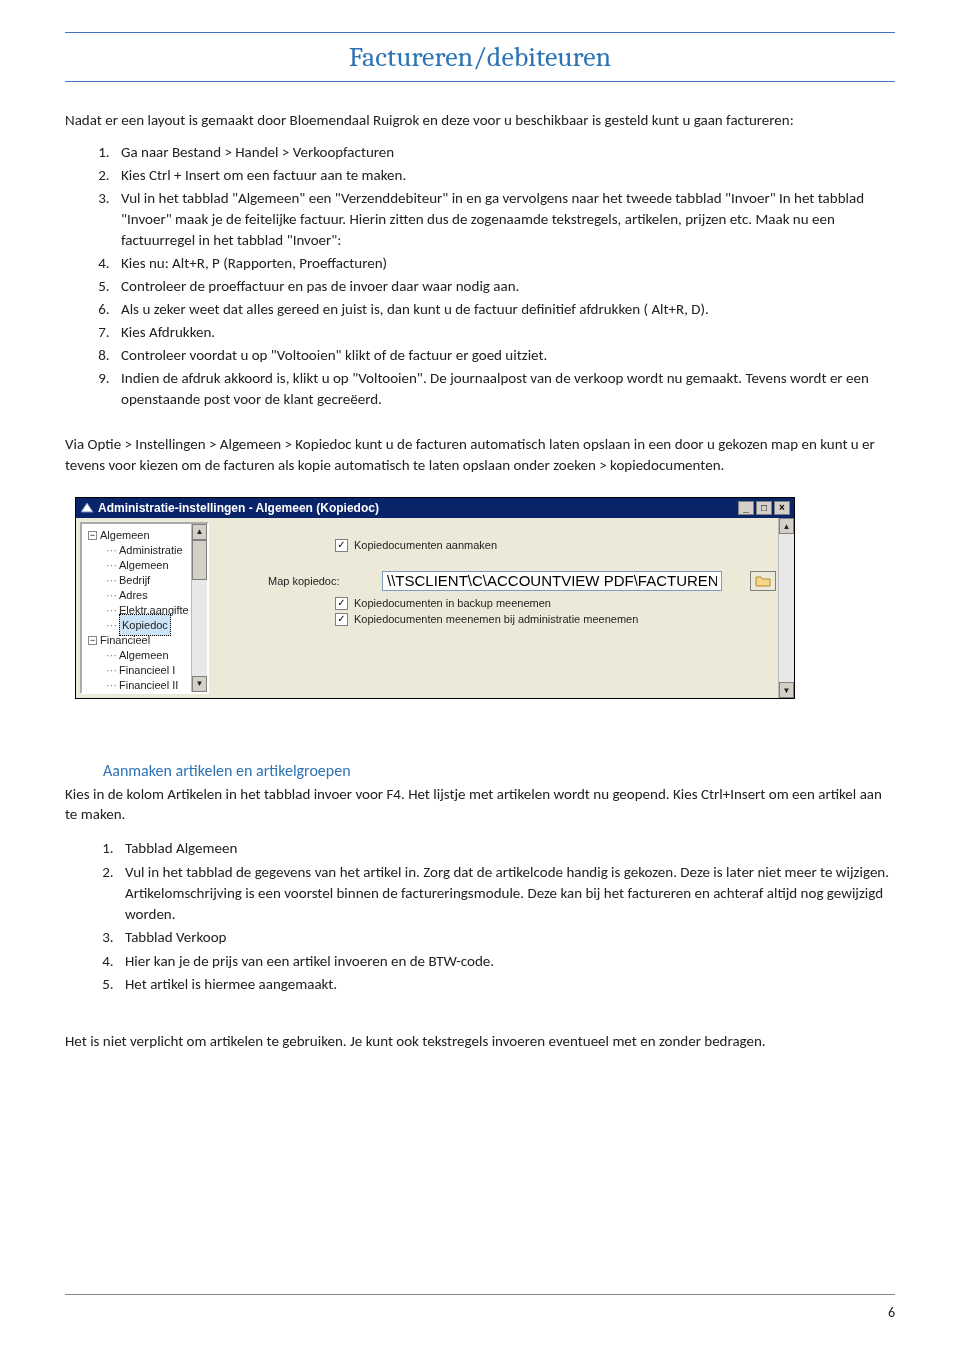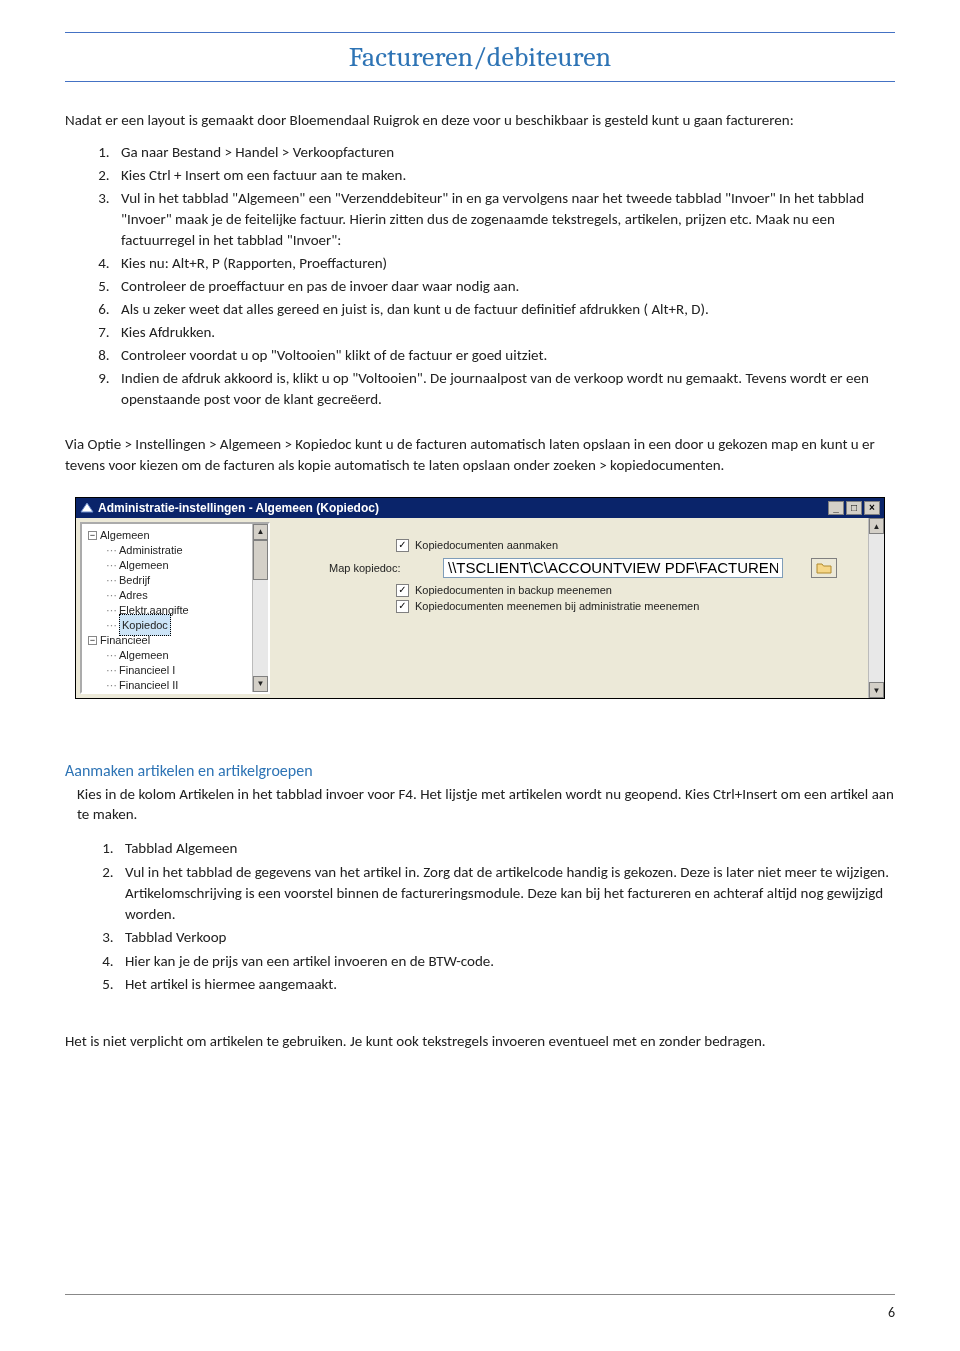--- a/index.html
+++ b/index.html
@@ -37,21 +37,21 @@
   ol.num-list > li {
     padding-left: 8px;
     margin-bottom: 2px;
   }
   .para2 {
     margin-top: 24px;
     line-height: 1.35;
   }
   .screenshot-wrap {
     margin: 22px 0 0 10px;
-    width: 810px;
+    width: 720px;
   }
   
   .app-window {
     border: 1px solid #000;
     background: #ECE9D8;
   }
   .titlebar {
     display: flex;
     align-items: center;
     background: #0A246A;
@@ -140,21 +140,21 @@
   }
   .chk-row {
     display: flex; align-items: center; gap: 6px; margin: 3px 0;
   }
   .chk {
     width: 13px; height: 13px; border: 1px solid #808080; background: #fff;
     display: inline-flex; align-items:center; justify-content:center;
     font-size: 10px; color:#000; line-height:1;
   }
   .field-row {
-    display: flex; align-items: center; gap: 28px; margin: 6px 0 6px 0; padding-left: 29px;
+    display: flex; align-items: center; gap: 28px; margin: 19px 0 6px 0; padding-left: 29px;
   }
   .field-label { width: 86px; }
   .field-input {
     width: 340px; height: 20px; border: 1px solid #7F9DB9;
     background: #fff; font-family: Tahoma, Arial, sans-serif; font-size: 15px;
     padding: 2px 4px;
   }
   .browse-btn {
     width: 26px; height: 20px; border: 1px solid #808080; background:#ECE9D8;
     display:inline-flex; align-items:center; justify-content:center;
@@ -164,25 +164,25 @@
     position:absolute; right:0; top:0; bottom:0; width:16px;
     background:#D4D0C8;
     display:flex; flex-direction:column;
     border-left:1px solid #bbb;
   }
 
   .subheading {
     color: #2E74B5;
     font-size: 16px;
     margin-top: 62px;
+    margin-left: 38px;
   }
   .para3 {
     margin-top: 4px;
     line-height: 1.35;
-    margin-left: 12px;
   }
   ol.num-list2 {
     margin: 14px 0 0 0;
     padding-left: 52px;
     line-height: 1.42;
   }
   ol.num-list2 > li { padding-left: 8px; margin-bottom: 2px; }
   .footer-line {
     position: absolute;
     bottom: 56px; left: 65px; right: 65px;

